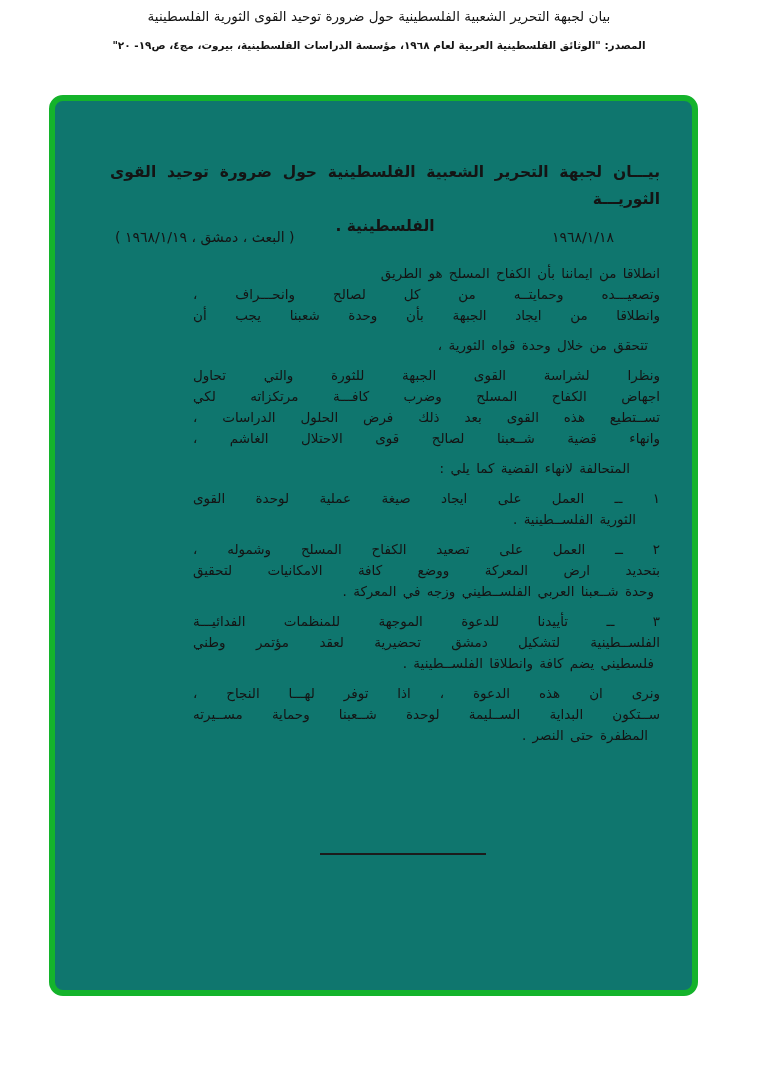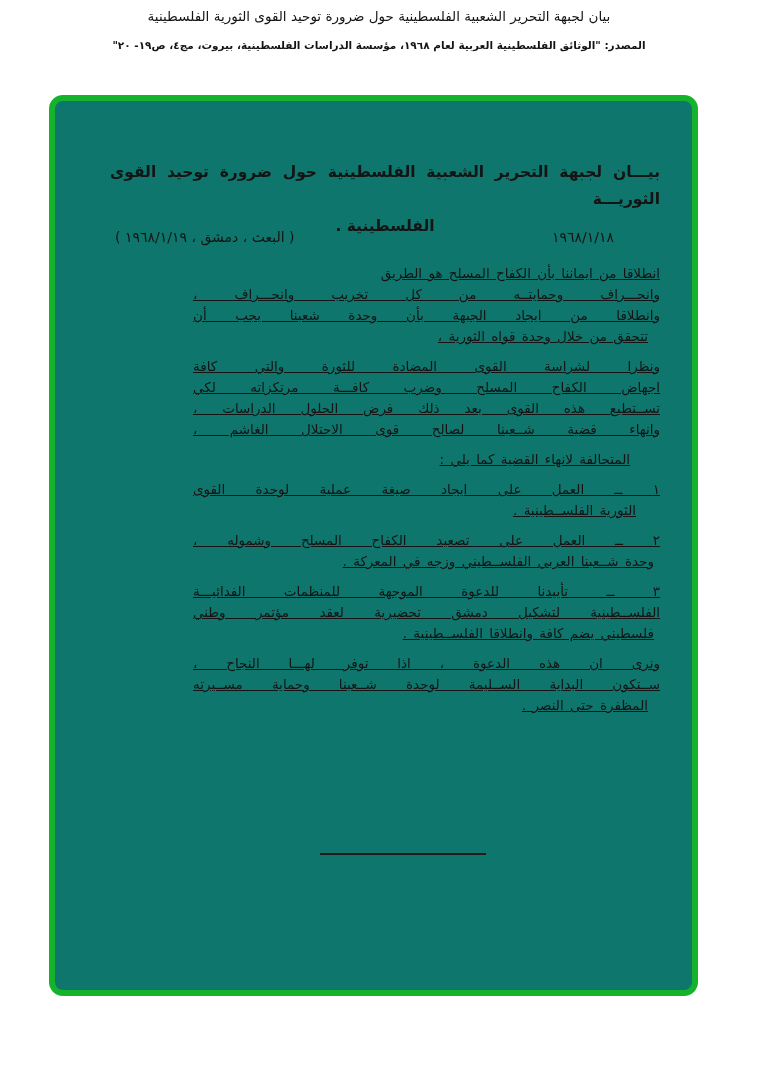--- a/index.html
+++ b/index.html
@@ -27,21 +27,21 @@
   .doc-title .l1{text-align:justify;text-align-last:justify;}
   .doc-title .l2{text-align:center;}
   .date-right{
     position:absolute;right:78px;top:128px;font-size:14px;direction:rtl;white-space:nowrap;
   }
   .date-left{
     position:absolute;left:60px;top:128px;font-size:14px;direction:rtl;white-space:nowrap;
   }
   .doc-body{
     position:absolute;left:138px;right:32px;top:162px;
-    font-size:13.5px;line-height:21px;direction:rtl;word-spacing:2px;text-decoration:underline;
+    font-size:13.5px;line-height:21px;direction:rtl;word-spacing:2px;
   }
   .para{margin-bottom:9px;}
   .line{text-align:right;}
   .line.j{text-align:justify;text-align-last:justify;}
   .rule{
     position:absolute;left:265px;top:752px;width:166px;height:2px;background:#1c1c1c;
   }
 </style>
 </head>
 <body dir="rtl" style="color: rgb(20, 20, 20);">
@@ -52,39 +52,40 @@
 <div class="frame" style="border-color: rgb(20, 179, 43);">
   <div class="doc-title">
     <div class="l1">بيـــان لجبهة التحرير الشعبية الفلسطينية حول ضرورة توحيد القوى الثوريـــة</div>
     <div class="l2">الفلسطينية .</div>
   </div>
   <div class="date-right">١٩٦٨/١/١٨</div>
   <div class="date-left">( البعث ، دمشق ، ١٩٦٨/١/١٩ )</div>
   <div class="doc-body" id="doc-body">
       <div class="para">
         <div class="line">انطلاقا من ايماننا بأن الكفاح المسلح هو الطريق</div>
-        <div class="line j">وانحـــراف وحمايتــه من كل تخريب وانحـــراف ،</div>
+        <div class="line j">وتصعيـــده وحمايتــه من كل لصالح وانحـــراف ،</div>
         <div class="line j">وانطلاقا من ايجاد الجبهة بأن وحدة شعبنا يجب أن</div>
-        <div class="line" style="padding-right: 12px;">تتحقق من خلال وحدة قواه الثورية ،</div>
+        <div class="line" style="padding-right: 12px; margin-top: 9px;">تتحقق من خلال وحدة قواه الثورية ،</div>
       </div>
       <div class="para">
-        <div class="line j">ونظرا لشراسة القوى المضادة للثورة والتي كافة</div>
+        <div class="line j">ونظرا لشراسة القوى الجبهة للثورة والتي تحاول</div>
         <div class="line j">اجهاض الكفاح المسلح وضرب كافـــة مرتكزاته لكي</div>
         <div class="line j">تســتطيع هذه القوى بعد ذلك فرض الحلول الدراسات ،</div>
         <div class="line j">وانهاء قضية شــعبنا لصالح قوى الاحتلال الغاشم ،</div>
       </div>
       <div class="para">
         <div class="line" style="padding-right: 30px;">المتحالفة لانهاء القضية كما يلي :</div>
       </div>
       <div class="para">
         <div class="line j">١ ــ العمل على ايجاد صيغة عملية لوحدة القوى</div>
         <div class="line" style="padding-right: 24px;">الثورية الفلســطينية .</div>
       </div>
       <div class="para">
         <div class="line j">٢ ــ العمل على تصعيد الكفاح المسلح وشموله ،</div>
+        <div class="line j">بتحديد ارض المعركة ووضع كافة الامكانيات لتحقيق</div>
         <div class="line" style="padding-right: 6px;">وحدة شــعبنا العربي الفلســطيني وزجه في المعركة .</div>
       </div>
       <div class="para">
         <div class="line j">٣ ــ تأييدنا للدعوة الموجهة للمنظمات الفدائيـــة</div>
         <div class="line j">الفلســطينية لتشكيل دمشق تحضيرية لعقد مؤتمر وطني</div>
         <div class="line" style="padding-right: 6px;">فلسطيني يضم كافة وانطلاقا الفلســطينية .</div>
       </div>
       <div class="para">
         <div class="line j">ونرى ان هذه الدعوة ، اذا توفر لهـــا النجاح ،</div>
         <div class="line j">ســتكون البداية الســليمة لوحدة شــعبنا وحماية مســيرته</div>

